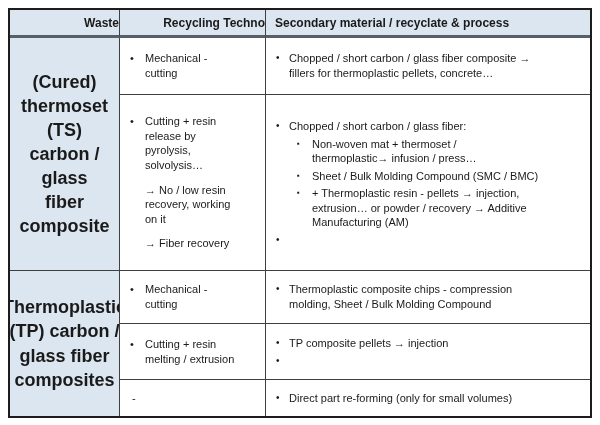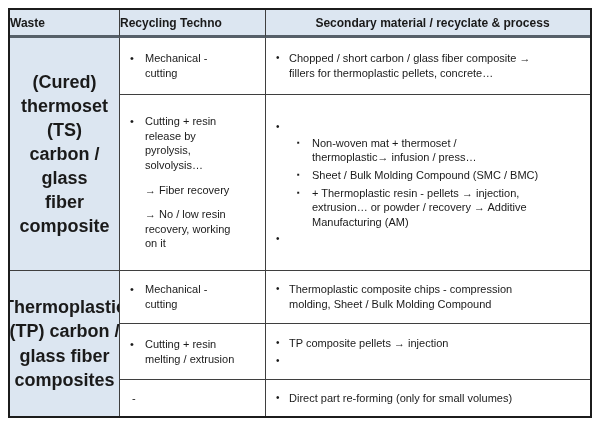--- a/index.html
+++ b/index.html
@@ -34,21 +34,21 @@
   .col3 { border-right: none; }
   .bottom { border-bottom: none; }
 
   .header-cell {
     background: #dce6f1;
     border-bottom: 3px solid #566069;
     font-weight: bold;
     font-size: 12px;
     display: flex;
     align-items: center;
-    justify-content: flex-start;
+    justify-content: flex-end;
   }
   .header-left { justify-content: flex-start; padding-left: 9px; }
 
   .label-cell {
     background: #dce6f1;
     display: flex;
     align-items: center;
     justify-content: center;
     text-align: center;
     font-weight: bold;
@@ -88,21 +88,21 @@
 
 <div class="page">
   <div class="table">
 
     <div class="cell header-cell" style="grid-column:1; grid-row:1;">
       <span>Waste</span>
     </div>
     <div class="cell header-cell" style="grid-column:2; grid-row:1;">
       <span>Recycling Techno</span>
     </div>
-    <div class="cell header-cell header-left col3" style="grid-column:3; grid-row:1;justify-content:center;">
+    <div class="cell header-cell header-left col3" style="grid-column:3; grid-row:1;">
       <span>Secondary material / recyclate &amp; process</span>
     </div>
 
     <div class="cell label-cell g1-label">
       <span>(Cured)
 thermoset (TS)
 carbon / glass
 fiber
 composite</span>
     </div>
@@ -123,28 +123,29 @@
     </div>
 
     <div class="cell content-cell" style="grid-column:2; grid-row:3;">
       <div class="bullet">
         <span class="marker">•</span>
         <span class="text">Cutting + resin
 release by
 pyrolysis,
 solvolysis…</span>
       </div>
-      <div class="note">→ Fiber recovery</div>
       <div class="note">→ No / low resin
 recovery, working
 on it</div>
+      <div class="note">→ Fiber recovery</div>
     </div>
     <div class="cell content-cell col3" style="grid-column:3; grid-row:3;">
       <div class="bullet lvl1">
         <span class="marker">•</span>
+        <span class="text">Chopped / short carbon / glass fiber:</span>
       </div>
       <div class="bullet lvl2">
         <span class="marker">▪</span>
         <span class="text">Non-woven mat + thermoset /
 thermoplastic→ infusion / press…</span>
       </div>
       <div class="bullet lvl2">
         <span class="marker">▪</span>
         <span class="text">Sheet / Bulk Molding Compound (SMC / BMC)</span>
       </div>

